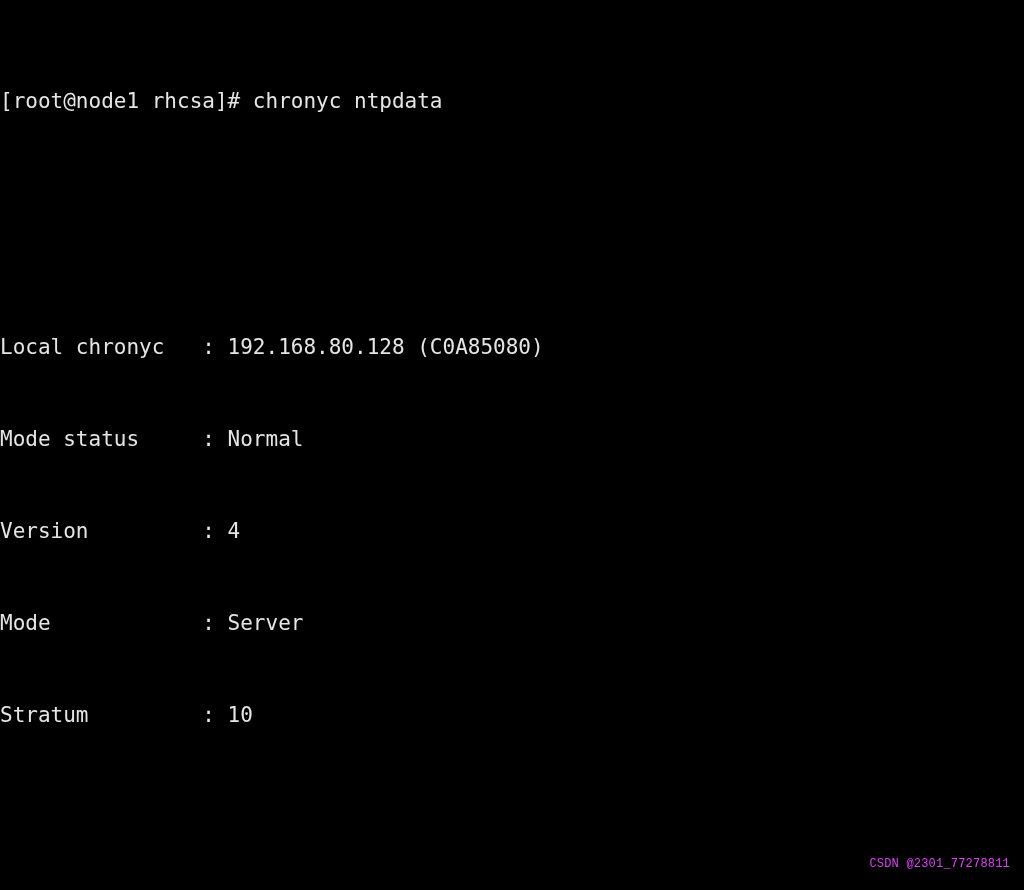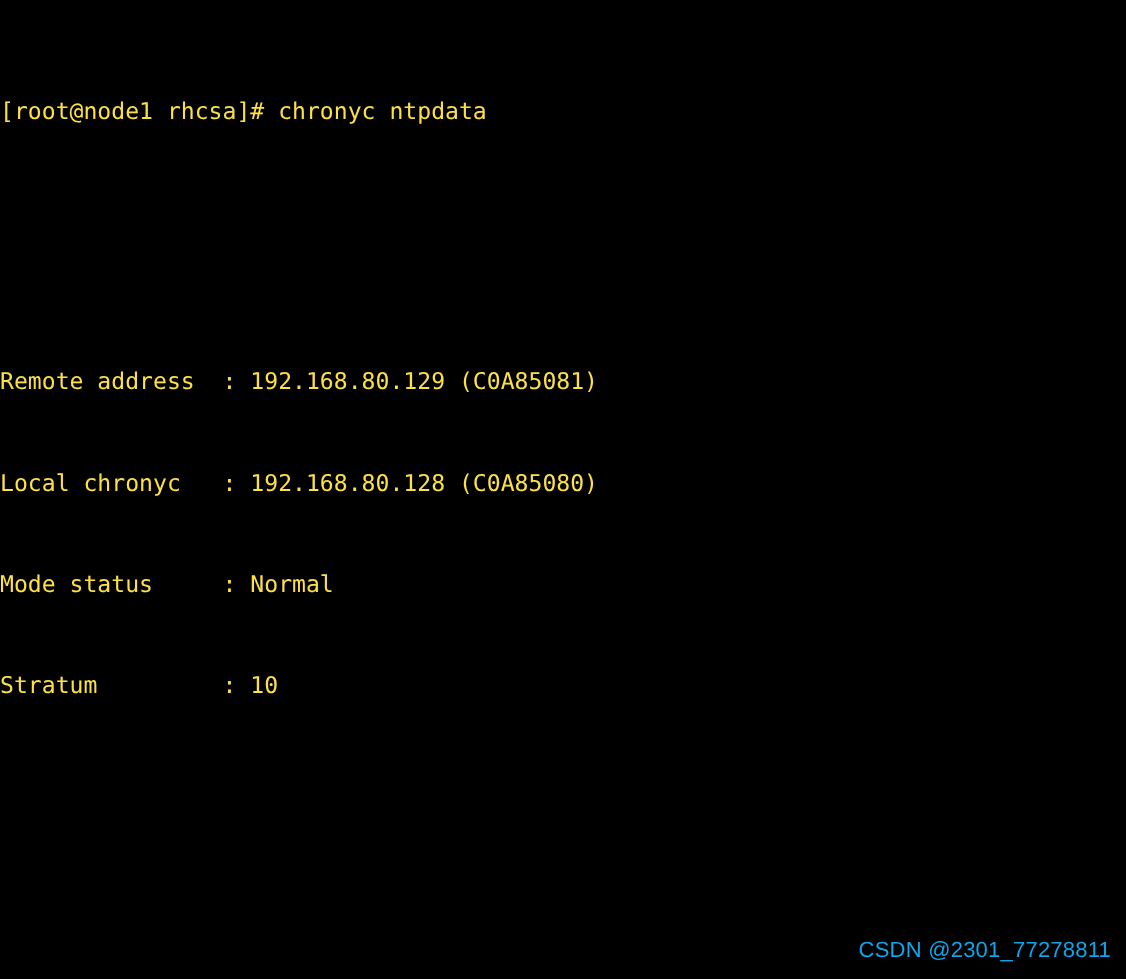--- a/index.html
+++ b/index.html
@@ -34,51 +34,52 @@
     top: -6px;
     width: 1024px;
     white-space: pre;
     letter-spacing: 0px;
   }
 
   .line {
     display: block;
     height: 30.7px;
     white-space: pre;
-    color: #fde047;
+    color: #e5e5e5;
   }
 
   .line.blank {
     color: transparent;
   }
 
   #watermark {
     position: absolute;
     right: 14px;
     bottom: 10px;
-    font-family: Liberation Sans, sans-serif;
-    font-size: 20px;
-    color: #0ea5e9;
+    font-family: Liberation Mono, monospace;
+    font-size: 12px;
+    color: #d946ef;
     letter-spacing: 0.2px;
     white-space: pre;
   }
 </style>
 </head>
 <body>
 
 <div id="terminal">
   <div id="screen">
 
     <span class="line">[root@node1 rhcsa]# chronyc ntpdata</span>
 
     <span class="line blank"> </span>
 
-    <span class="line">Remote address  : 192.168.80.129 (C0A85081)</span>
     <span class="line">Local chronyc   : 192.168.80.128 (C0A85080)</span>
     <span class="line">Mode status     : Normal</span>
+    <span class="line">Version         : 4</span>
+    <span class="line">Mode            : Server</span>
     <span class="line">Stratum         : 10</span>
     
     
     
     
     
     
     
     
     

